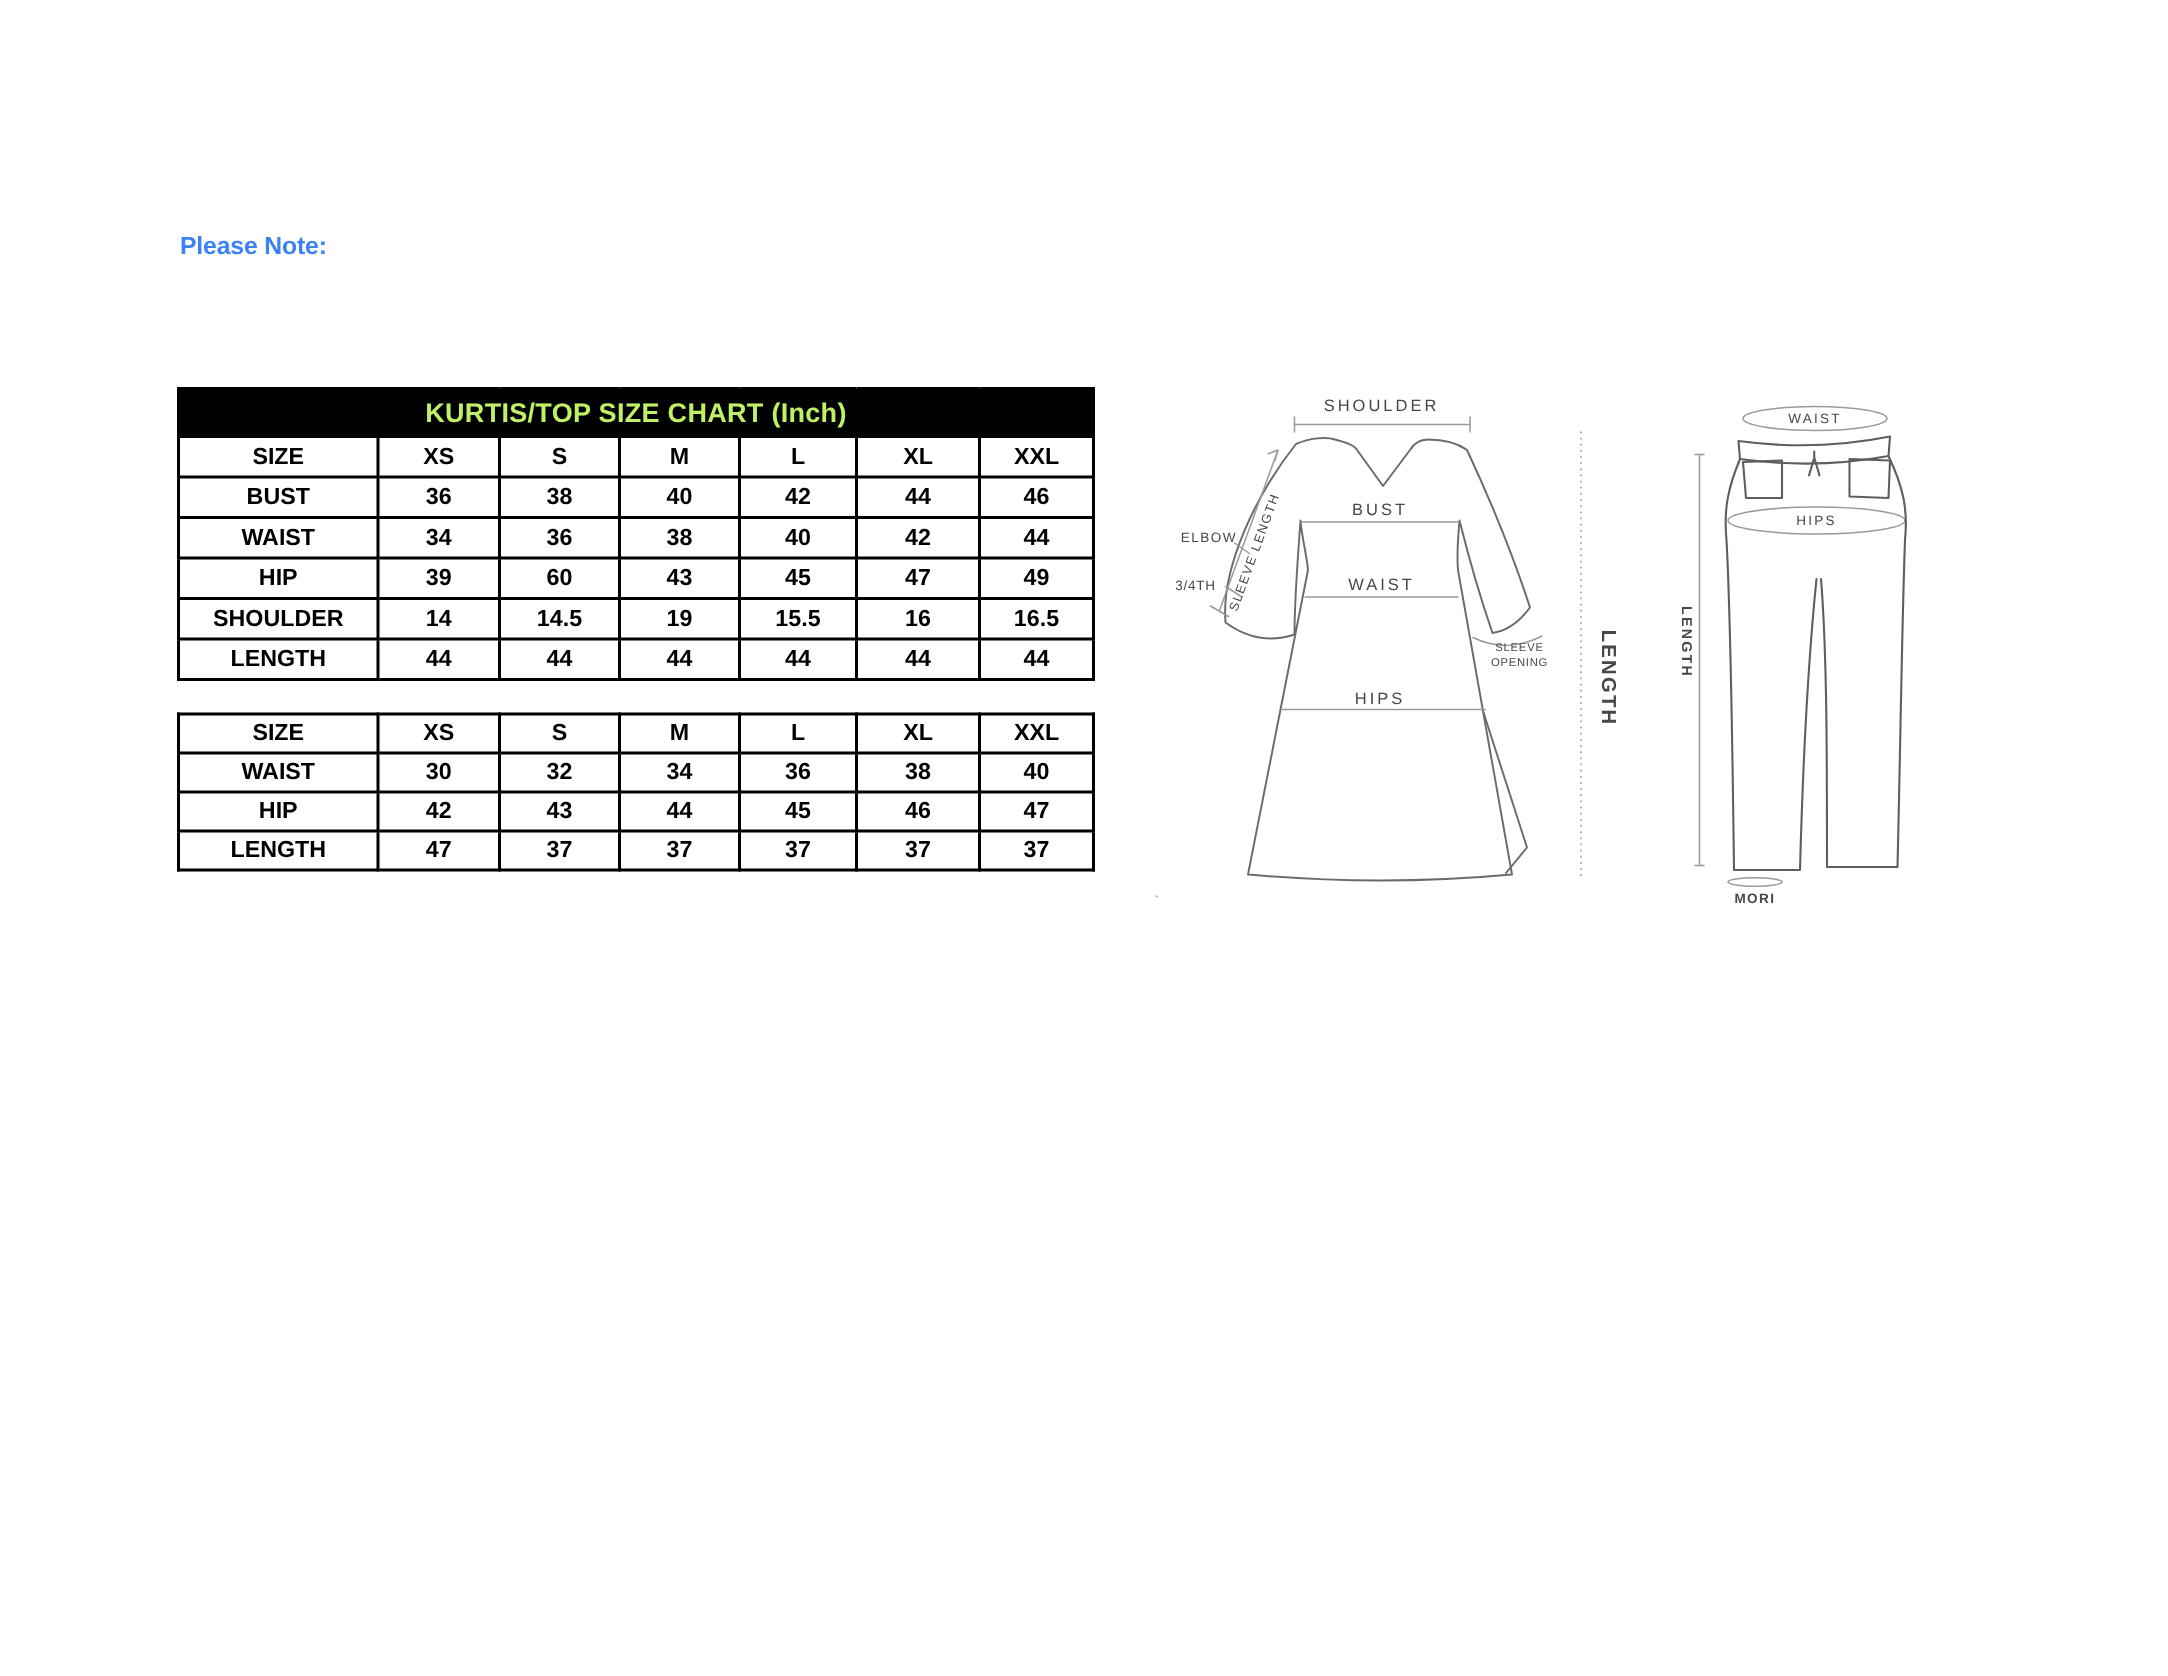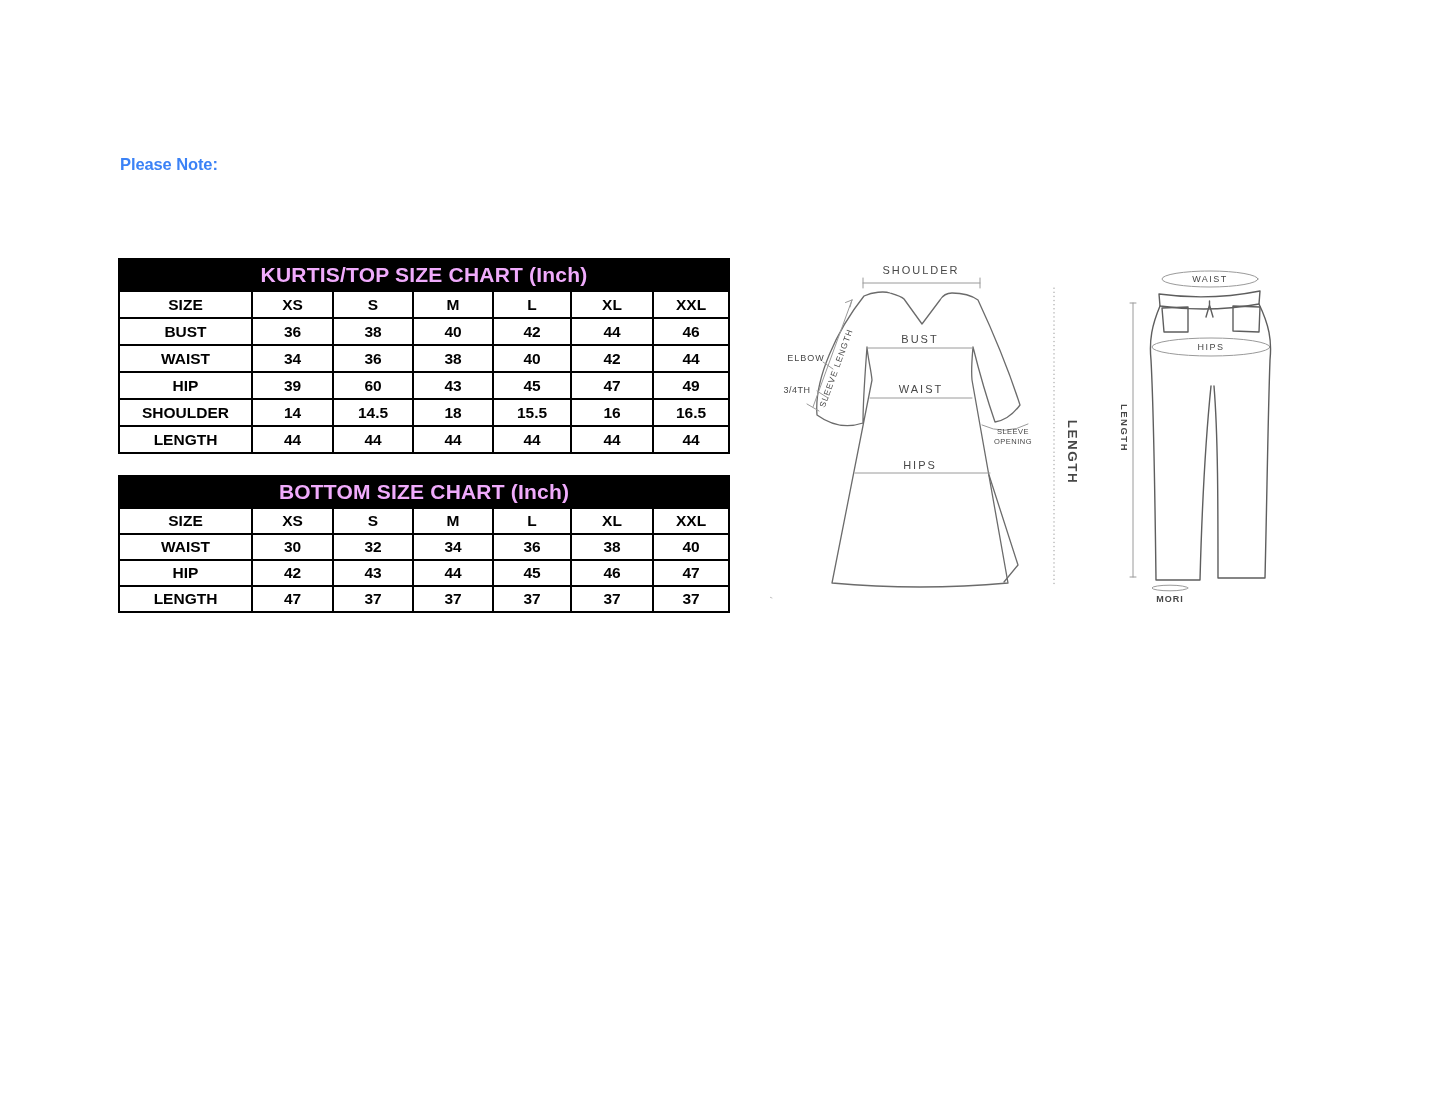--- a/index.html
+++ b/index.html
@@ -8,21 +8,21 @@
     font-family:"Liberation Sans",sans-serif;overflow:hidden;
   }
   .note{position:absolute;left:120px;top:151px;color:#3b82f6;}
   .note .nline{font-weight:bold;font-size:16.5px;line-height:27px;white-space:nowrap;letter-spacing:-0.1px;}
   .size-table{position:absolute;border-collapse:collapse;table-layout:fixed;width:610px;background:#fff;}
   .size-table th,.size-table td{
     border:2px solid #000;text-align:center;vertical-align:middle;
     font-weight:bold;color:#000;font-size:15.5px;padding:0;white-space:nowrap;
   }
   .size-table tr.title-row th{
-    background:#000;color:#f0abfc;font-size:21px;height:30px;letter-spacing:0.2px;
+    background:#000;color:#bef264;font-size:18px;height:30px;letter-spacing:0.2px;
   }
   #top-table{left:118px;top:258px;}
   #bottom-table{left:118px;top:475px;}
   #top-table tr{height:27px;}
   #bottom-table tr{height:26px;}
   #top-table tr.title-row,#bottom-table tr.title-row{height:30px;}
   .diagram{position:absolute;}
   .dg-outline{fill:none;stroke:#6b6b6b;stroke-width:1.3;stroke-linejoin:round;stroke-linecap:round;}
   .dg-outline2{fill:none;stroke:#5e5e5e;stroke-width:1.4;stroke-linejoin:round;stroke-linecap:round;}
   .dg-measure{fill:none;stroke:#9a9a9a;stroke-width:1;stroke-linecap:round;}
@@ -83,21 +83,21 @@
       <td>60</td>
       <td>43</td>
       <td>45</td>
       <td>47</td>
       <td>49</td>
     </tr>
     <tr>
       <td>SHOULDER</td>
       <td>14</td>
       <td>14.5</td>
-      <td>18</td>
+      <td>19</td>
       <td>15.5</td>
       <td>16</td>
       <td>16.5</td>
     </tr>
     <tr>
       <td>LENGTH</td>
       <td>44</td>
       <td>44</td>
       <td>44</td>
       <td>44</td>
@@ -111,23 +111,20 @@
   <colgroup>
     <col style="width:133px">
       <col style="width:81px">
       <col style="width:80px">
       <col style="width:80px">
     <col style="width:78px">
       <col style="width:82px">
       <col style="width:76px">
   </colgroup>
   <tbody>
-    <tr class="title-row">
-      <th colspan="7">BOTTOM SIZE CHART (Inch)</th>
-    </tr>
     <tr>
       <th>SIZE</th>
       <th>XS</th>
       <th>S</th>
       <th>M</th>
       <th>L</th>
       <th>XL</th>
       <th>XXL</th>
     </tr>
     <tr>

